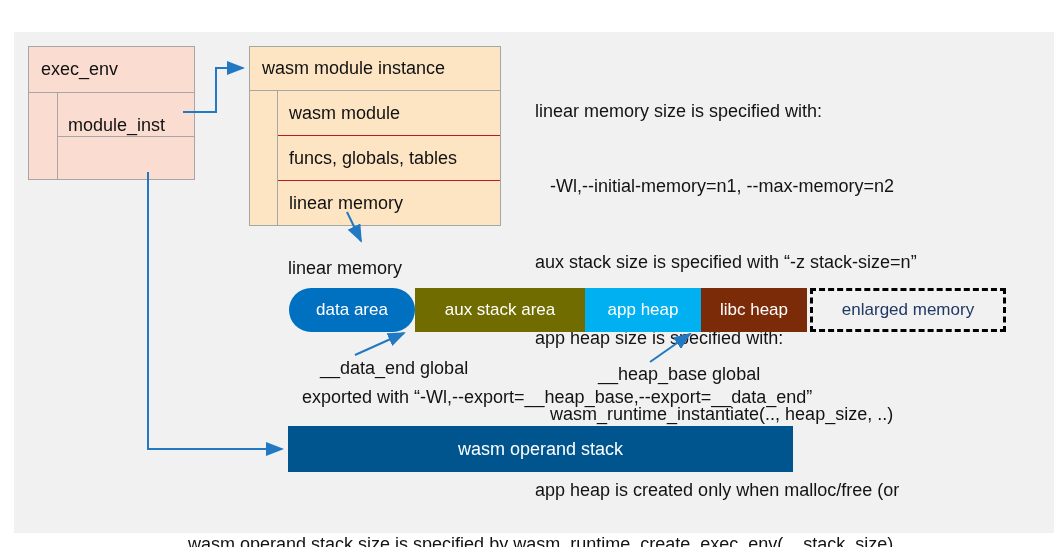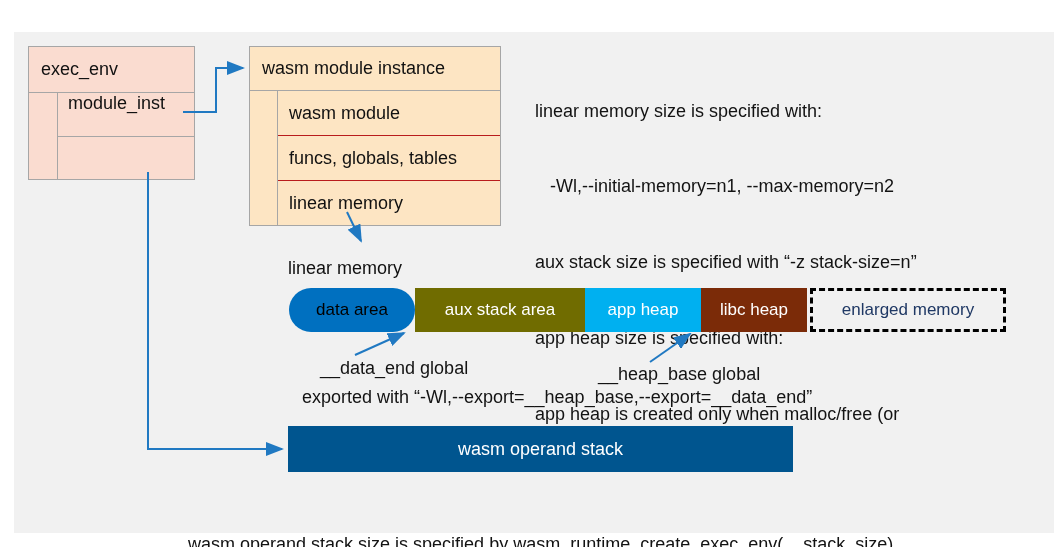--- a/index.html
+++ b/index.html
@@ -77,21 +77,21 @@
   }
   #exec-env-fields {
     flex: 1;
     display: flex;
     flex-direction: column;
   }
   .exec-field {
     box-sizing: border-box;
     height: 43px;
     display: flex;
-    align-items: flex-start;
+    align-items: flex-end;
     padding-left: 10px;
   }
   #exec-field-module-inst {
     border-bottom: 1px solid #a6a6a6;
     height: 44px;
   }
 
   
   #module-instance-box {
     left: 249px;
@@ -275,28 +275,29 @@
         </div>
       </div>
     </div>
   </div>
 
   <div id="notes-block">
     <span class="note-line">linear memory size is specified with:</span>
     <span class="note-line">   -Wl,--initial-memory=n1, --max-memory=n2</span>
     <span class="note-line">aux stack size is specified with “-z stack-size=n”</span>
     <span class="note-line">app heap size is specified with:</span>
+    <span class="note-line">   wasm_runtime_instantiate(.., heap_size, ..)</span>
     <span class="note-line">app heap is created only when malloc/free (or</span>
     
   </div>
 
   <div id="linear-memory-label">linear memory</div>
 
   <div id="memory-bar">
-    <div class="mem-seg" id="seg-data-area" style="background: rgb(0, 112, 192); color: #000000; width: 126px; border-radius: 22px;">
+    <div class="mem-seg" id="seg-data-area" style="background: rgb(0, 112, 192); color: #ffffff; width: 126px; border-radius: 22px;">
       <span>data area</span>
     </div>
     <div class="mem-seg" id="seg-aux-stack" style="background: rgb(112, 108, 0); color: rgb(255, 255, 255); width: 170px;">
       <span>aux stack area</span>
     </div>
     <div class="mem-seg" id="seg-app-heap" style="background: rgb(0, 176, 240); color: rgb(255, 255, 255); width: 116px;">
       <span>app heap</span>
     </div>
     <div class="mem-seg" id="seg-libc-heap" style="background: rgb(123, 43, 8); color: rgb(255, 255, 255); width: 106px;">
       <span>libc heap</span>

